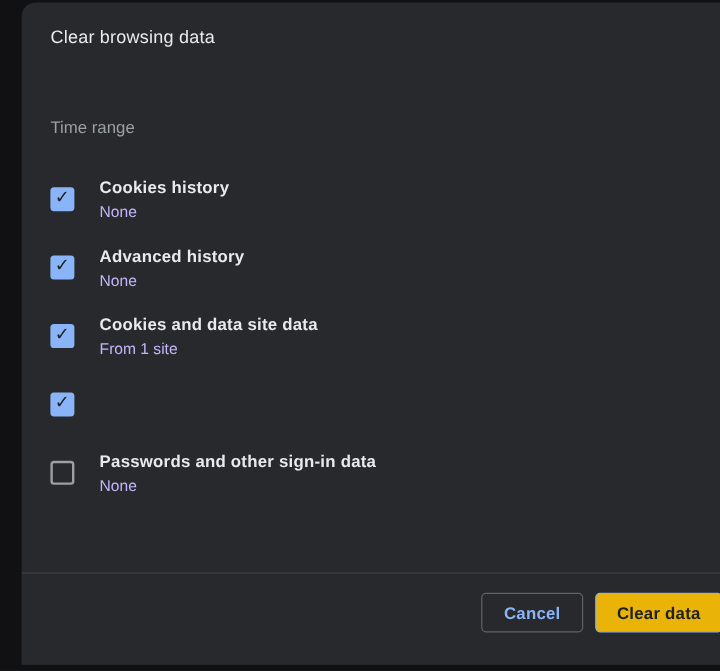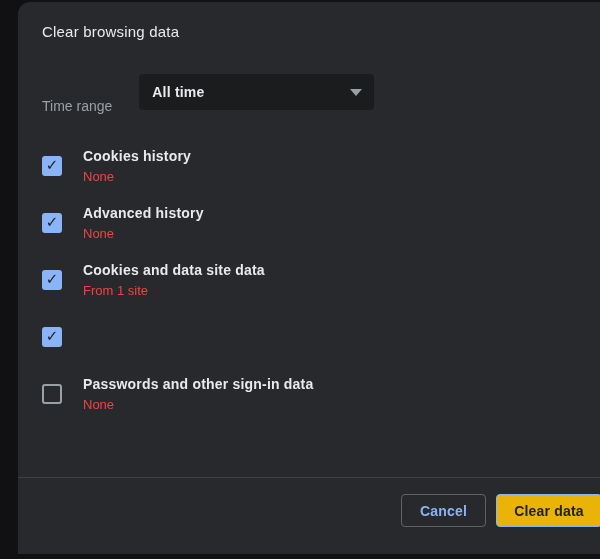--- a/index.html
+++ b/index.html
@@ -59,21 +59,21 @@
     width:20px;height:20px;box-sizing:border-box;border-radius:3px;flex:0 0 20px;
     display:flex;align-items:center;justify-content:center;
   }
   .checkbox.checked{background:#8ab4f8;}
   .checkbox.checked .check{
     color:#202124;font-size:15px;font-weight:900;line-height:1;transform:translateY(-1px);
   }
   .checkbox.unchecked{border:2px solid #9aa0a6;background:transparent;}
   .row-text{margin-left:21px;display:flex;flex-direction:column;}
   .row-label{font-size:14px;font-weight:600;color:#e8eaed;letter-spacing:.2px;}
-  .row-sub{font-size:13px;color:#ef4444;margin-top:5px;}
+  .row-sub{font-size:13px;color:#c4b5fd;margin-top:5px;}
   .row-sub:empty{display:none;}
   
   .footer{
     position:absolute;left:0;bottom:0;width:100%;height:77px;box-sizing:border-box;
     border-top:1px solid #3f4043;background:#28292c;
     display:flex;justify-content:flex-end;align-items:flex-start;
     padding:16px 16px 0 0;gap:10px;
   }
   .btn{
     height:33px;border-radius:4px;font-family:inherit;
@@ -94,24 +94,20 @@
 
 <div class="dialog">
 
   <div class="dlg-title">Clear browsing data</div>
 
 
   <div class="content">
 
     <div class="time-row">
       <span class="time-label">Time range</span>
-      <div class="select">
-        <span class="select-value">All time</span>
-        <span class="caret"></span>
-      </div>
     </div>
 
     <div class="rows">
 
       <div class="row">
         <span class="checkbox checked">
             <span class="check">✓</span>
           </span>
         <span class="row-text">
           <span class="row-label">Cookies history</span>

